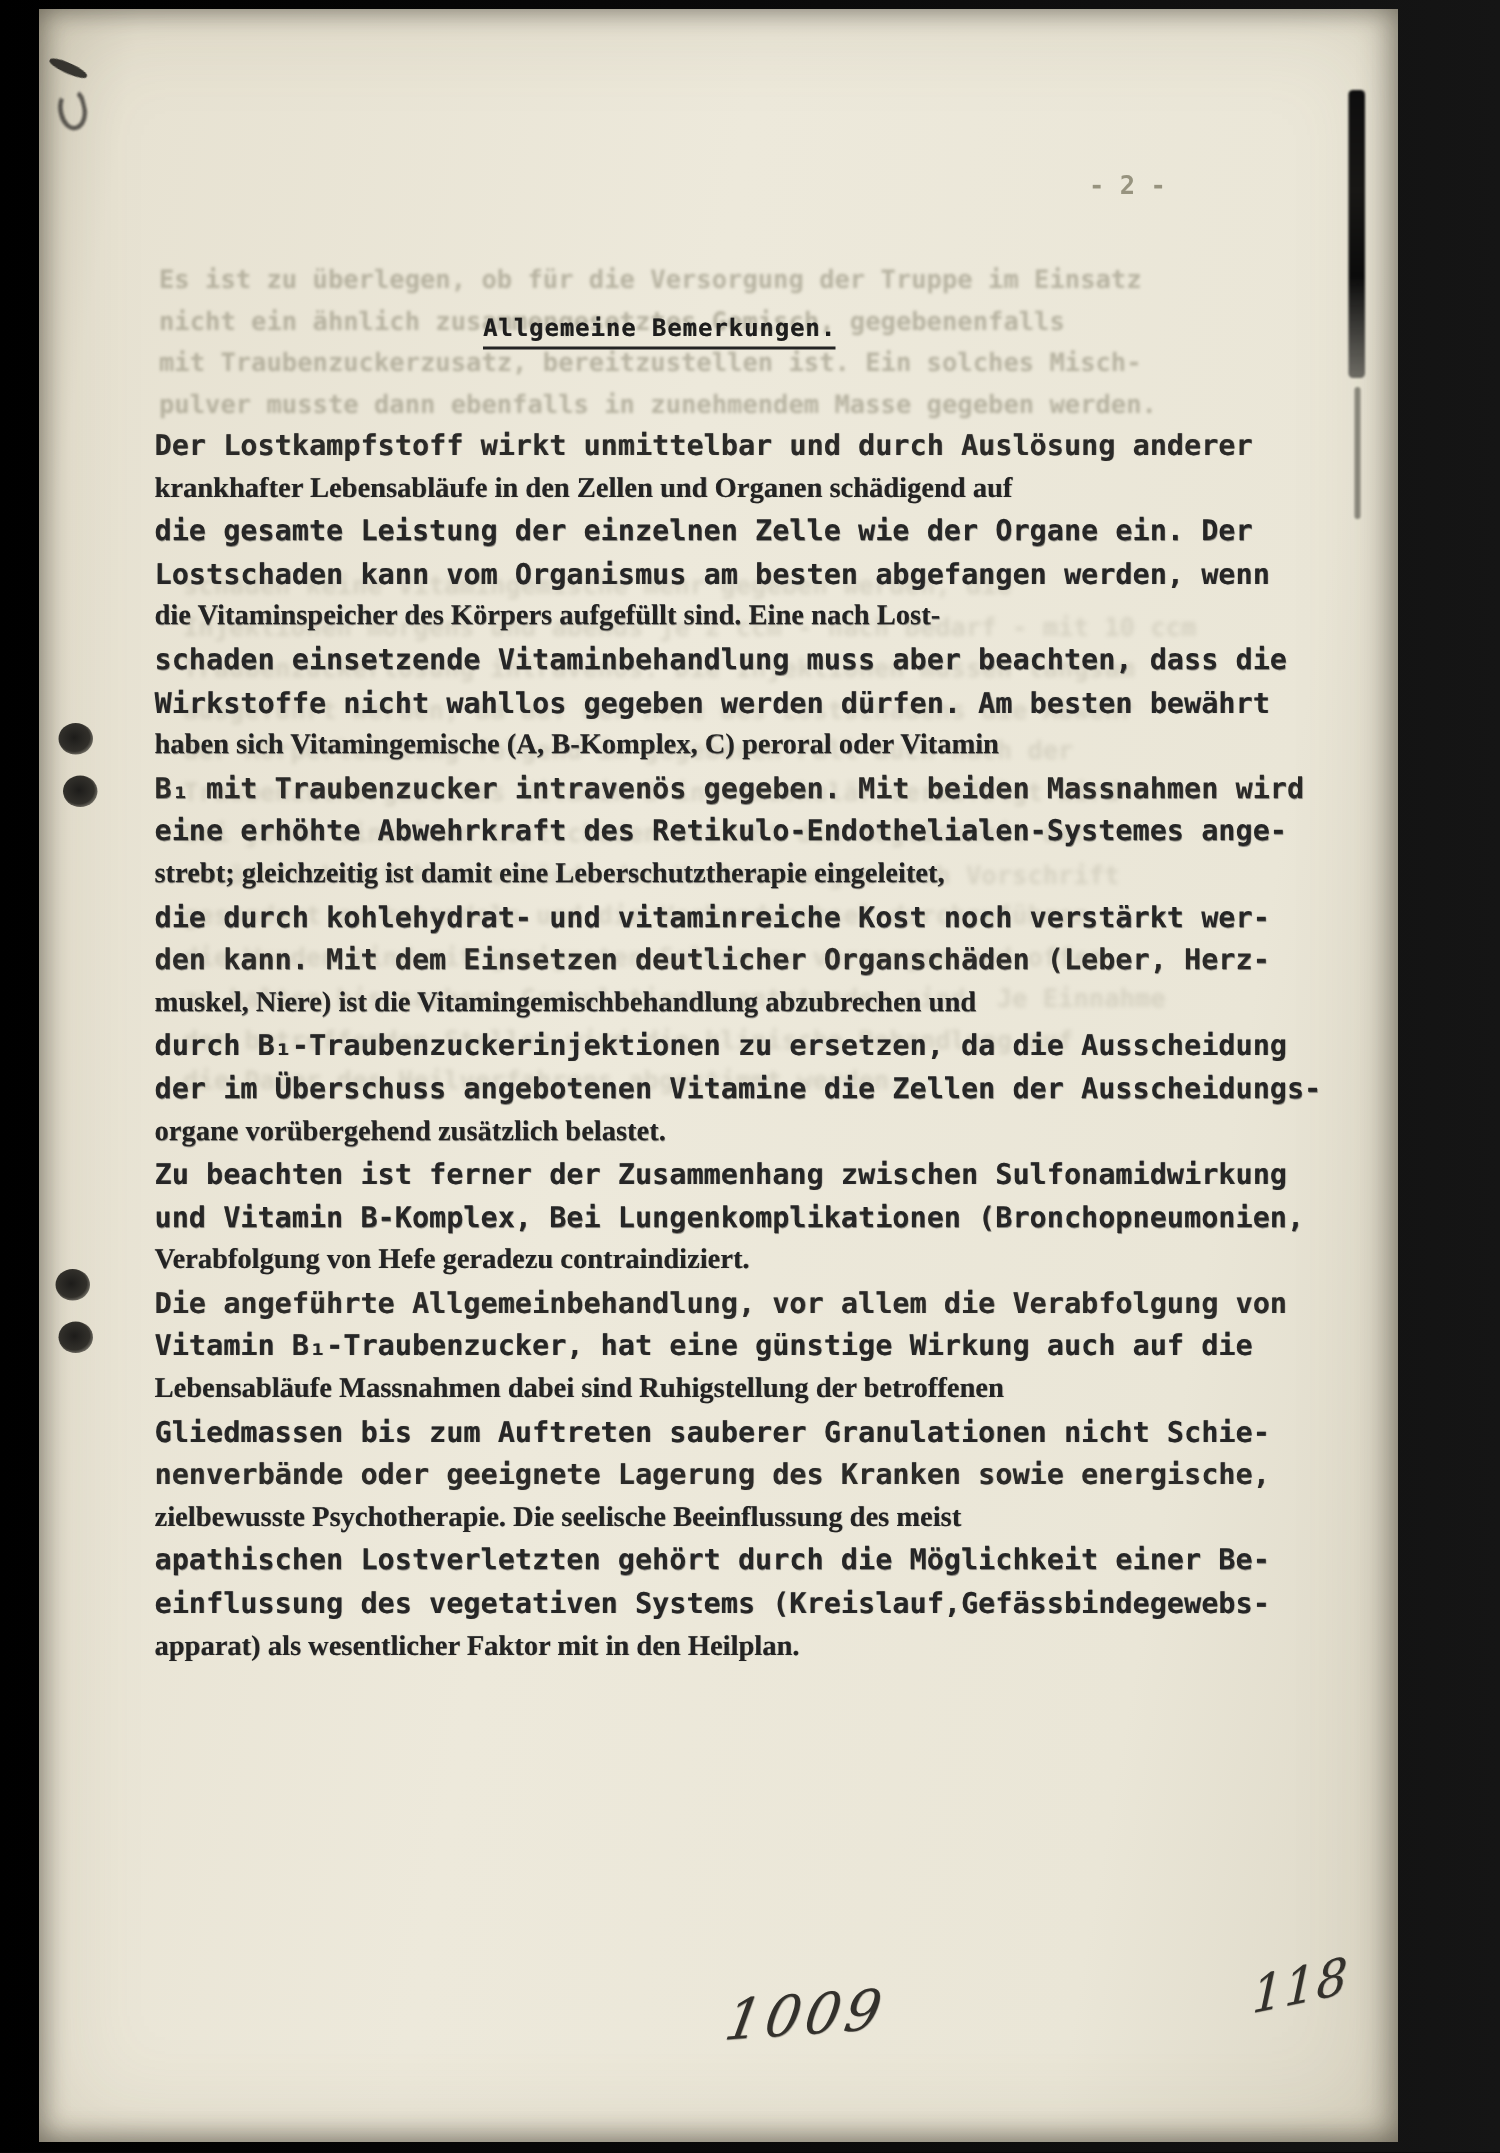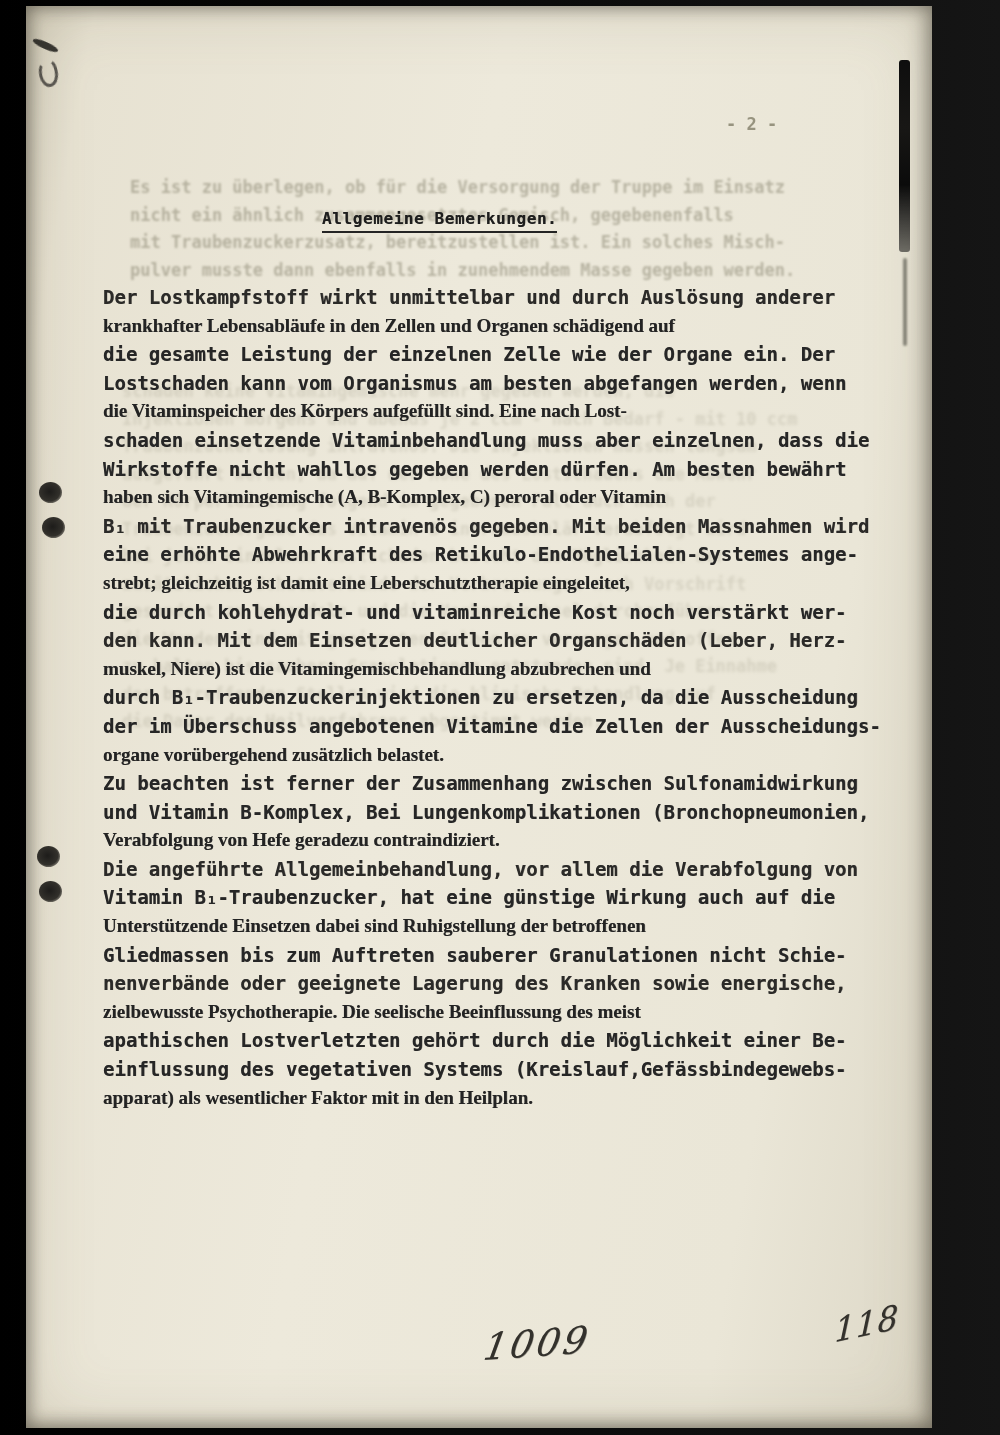--- a/index.html
+++ b/index.html
@@ -20,21 +20,21 @@
                 inset -7px 0 20px rgba(0,0,0,.28),
                 inset 5px 0 16px rgba(0,0,0,.22),
                 inset 0 -6px 18px rgba(60,50,30,.18);
     overflow:hidden;
   }
   
   .ghost {
     position:absolute; width:800px; color:#837f6a; font-weight:bold;
     font-size:17px; line-height:27.5px; white-space:pre; z-index:1;
   }
-  .ghost-top   { left:80px; top:168px; opacity:.50; filter:blur(.9px);margin-left:24px; }
+  .ghost-top   { left:80px; top:168px; opacity:.50; filter:blur(.9px); }
   .ghost-mid   { left:96px; top:372px; opacity:.20; filter:blur(1.4px); }
   .faint-pagenum {
     position:absolute; left:700px; top:108px; font-size:17px; font-weight:bold;
     color:#7b7862; opacity:.75; filter:blur(.4px); z-index:1;
   }
   
   .heading {
     position:absolute; left:296px; top:203px; z-index:2;
     font-size:16px; font-weight:bold; letter-spacing:.6px;
     color:#1d1d1d; border-bottom:2px solid #242424; padding-bottom:3px;
@@ -107,38 +107,38 @@
     <div class="faint-pagenum">- 2 -</div>
 
     <div class="heading">Allgemeine Bemerkungen.</div>
 
     <div class="body-text">
         <div class="body-line">Der Lostkampfstoff wirkt unmittelbar und durch Auslösung anderer</div>
         <div class="body-line">krankhafter Lebensabläufe in den Zellen und Organen schädigend auf</div>
         <div class="body-line">die gesamte Leistung der einzelnen Zelle wie der Organe ein. Der</div>
         <div class="body-line">Lostschaden kann vom Organismus am besten abgefangen werden, wenn</div>
         <div class="body-line">die Vitaminspeicher des Körpers aufgefüllt sind. Eine nach Lost-</div>
-        <div class="body-line">schaden einsetzende Vitaminbehandlung muss aber einzelnen, dass die</div>
+        <div class="body-line">schaden einsetzende Vitaminbehandlung muss aber beachten, dass die</div>
         <div class="body-line">Wirkstoffe nicht wahllos gegeben werden dürfen. Am besten bewährt</div>
         <div class="body-line">haben sich Vitamingemische (A, B-Komplex, C) peroral oder Vitamin</div>
         <div class="body-line">B₁ mit Traubenzucker intravenös gegeben. Mit beiden Massnahmen wird</div>
         <div class="body-line">eine erhöhte Abwehrkraft des Retikulo-Endothelialen-Systemes ange-</div>
         <div class="body-line">strebt; gleichzeitig ist damit eine Leberschutztherapie eingeleitet,</div>
         <div class="body-line">die durch kohlehydrat- und vitaminreiche Kost noch verstärkt wer-</div>
         <div class="body-line">den kann. Mit dem Einsetzen deutlicher Organschäden (Leber, Herz-</div>
         <div class="body-line">muskel, Niere) ist die Vitamingemischbehandlung abzubrechen und</div>
         <div class="body-line">durch B₁-Traubenzuckerinjektionen zu ersetzen, da die Ausscheidung</div>
         <div class="body-line">der im Überschuss angebotenen Vitamine die Zellen der Ausscheidungs-</div>
         <div class="body-line">organe vorübergehend zusätzlich belastet.</div>
         <div class="body-line">Zu beachten ist ferner der Zusammenhang zwischen Sulfonamidwirkung</div>
         <div class="body-line">und Vitamin B-Komplex, Bei Lungenkomplikationen (Bronchopneumonien,</div>
         <div class="body-line">Verabfolgung von Hefe geradezu contraindiziert.</div>
         <div class="body-line">Die angeführte Allgemeinbehandlung, vor allem die Verabfolgung von</div>
         <div class="body-line">Vitamin B₁-Traubenzucker, hat eine günstige Wirkung auch auf die</div>
-        <div class="body-line">Unterstützende Einsetzen dabei sind Ruhigstellung der betroffenen</div>
+        <div class="body-line">Lebensabläufe Massnahmen dabei sind Ruhigstellung der betroffenen</div>
         <div class="body-line">Gliedmassen bis zum Auftreten sauberer Granulationen nicht Schie-</div>
         <div class="body-line">nenverbände oder geeignete Lagerung des Kranken sowie energische,</div>
         <div class="body-line">zielbewusste Psychotherapie. Die seelische Beeinflussung des meist</div>
         <div class="body-line">apathischen Lostverletzten gehört durch die Möglichkeit einer Be-</div>
         <div class="body-line">einflussung des vegetativen Systems (Kreislauf,Gefässbindegewebs-</div>
         <div class="body-line">apparat) als wesentlicher Faktor mit in den Heilplan.</div>
       </div>
 
     <div class="hole hole-1"></div>
     <div class="hole hole-2"></div>

